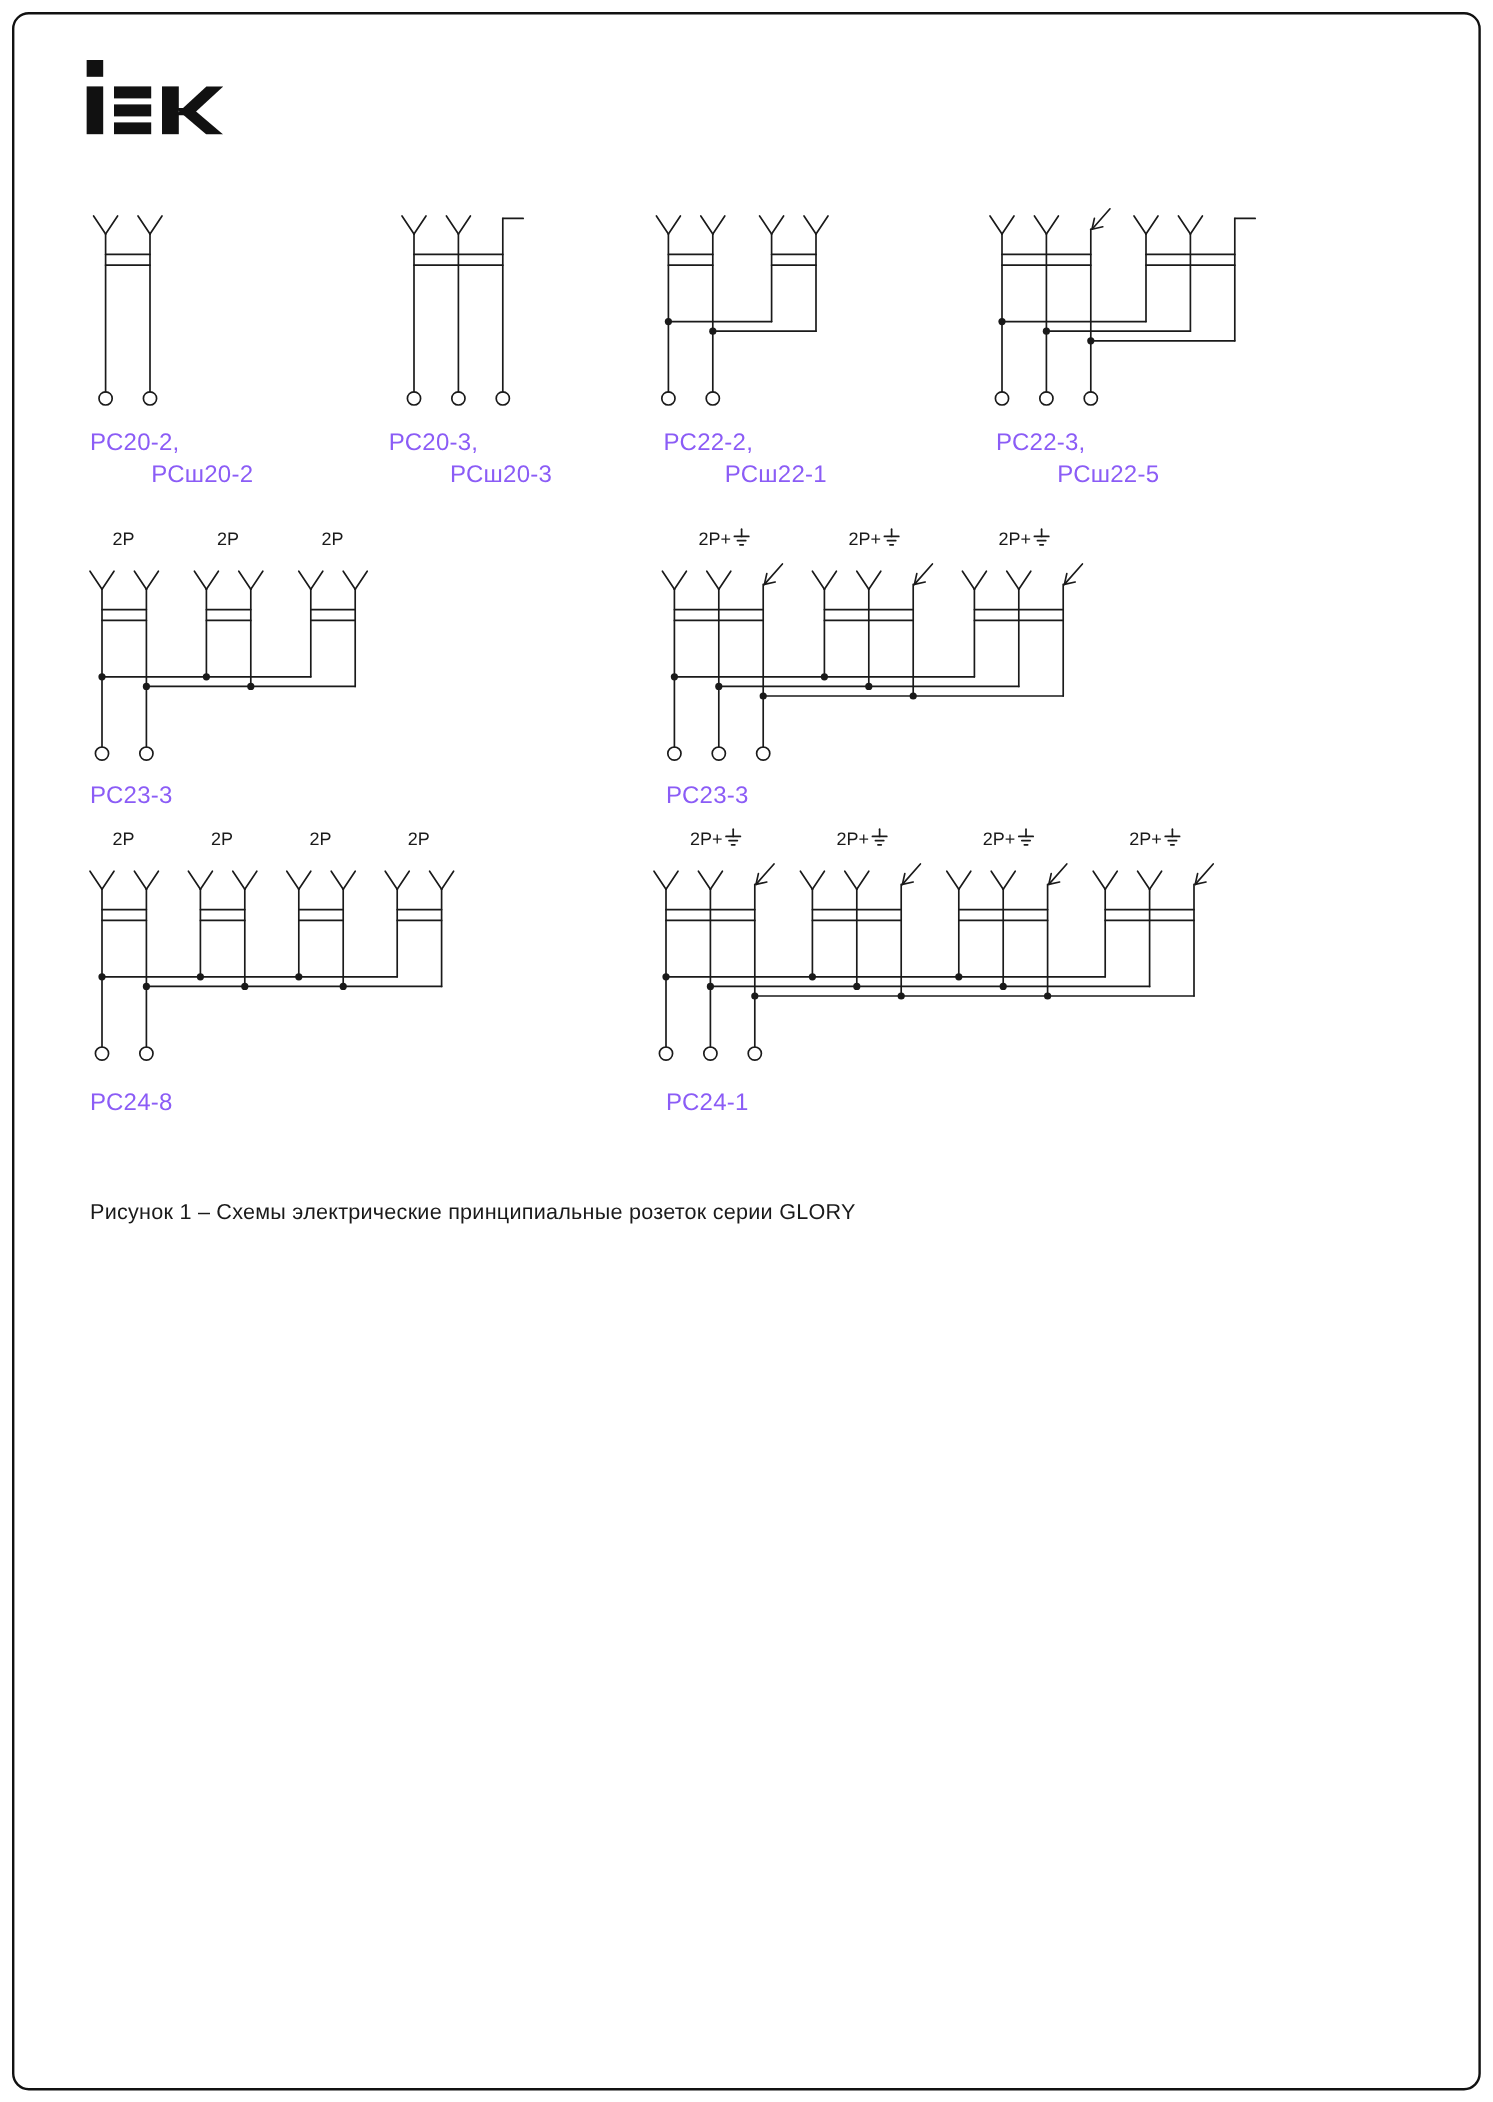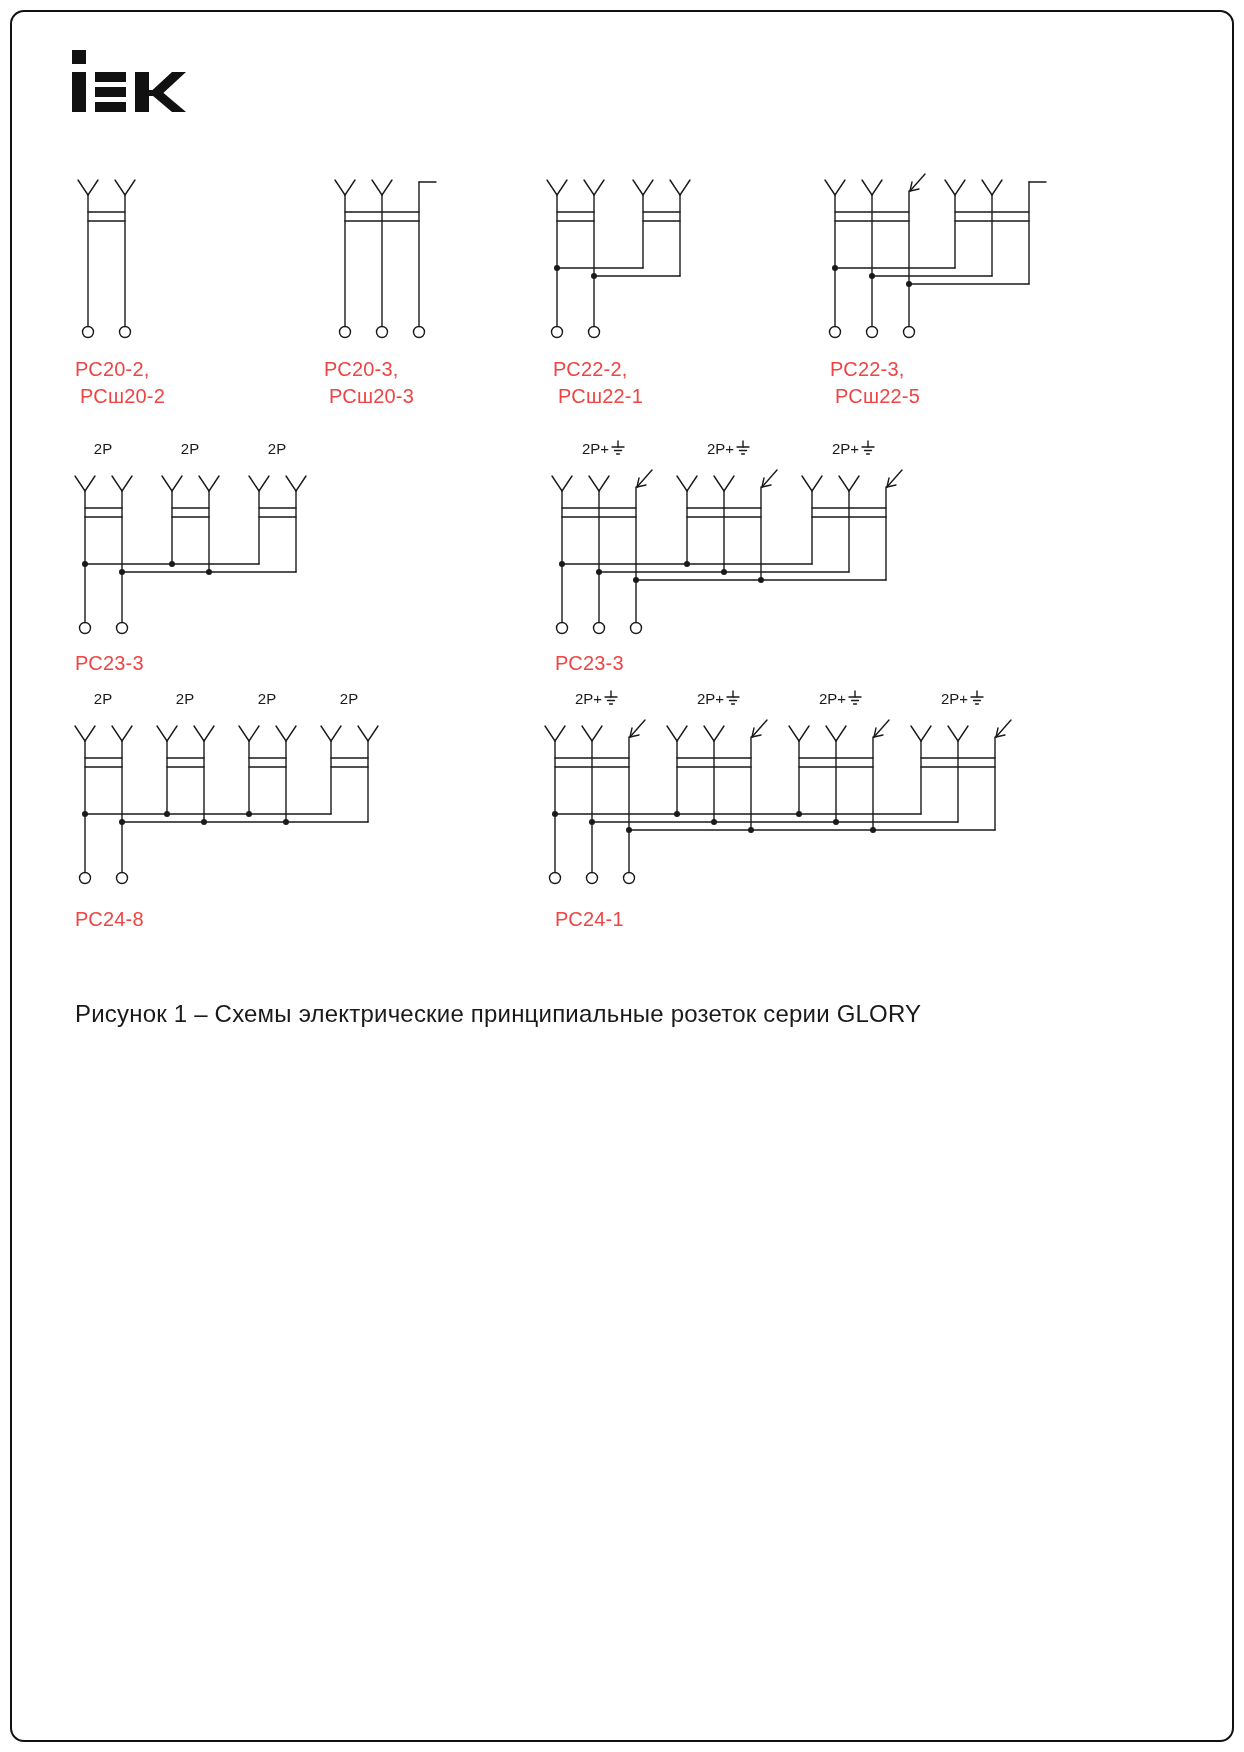--- a/index.html
+++ b/index.html
@@ -7,23 +7,23 @@
     width:1244px;height:1752px;position:relative;background:#ffffff;
     font-family:"Liberation Sans", sans-serif;color:#1a1a1a;overflow:hidden;
   }
   .frame{
     position:absolute;left:10px;top:10px;right:10px;bottom:10px;
     border:2px solid #111;border-radius:14px;pointer-events:none;
   }
   .logo{position:absolute;left:72px;top:50px;}
   .schematic{position:absolute;}
   .schematic svg{display:block;overflow:visible;}
-  .cap{position:absolute;font-size:20px;line-height:27px;letter-spacing:.2px;color:#ef4444;}
-  .cap .indent{padding-left:5px;}
-  .figure-caption{position:absolute;left:75px;top:1000px;font-size:24px;letter-spacing:.2px;color:#1a1a1a;white-space:nowrap;}
+  .cap{position:absolute;font-size:20px;line-height:27px;letter-spacing:.2px;color:#8b5cf6;}
+  .cap .indent{padding-left:5px;margin-left:46px;}
+  .figure-caption{position:absolute;left:75px;top:1000px;font-size:18px;letter-spacing:.2px;color:#1a1a1a;white-space:nowrap;}
 </style>
 </head>
 <body>
 
 <div class="frame"></div>
 
 <svg class="logo" width="118" height="62" viewBox="0 0 118 62" aria-label="iEK">
   <g fill="#111">
     <rect x="0" y="0" width="14" height="14"></rect>
     <rect x="0" y="22" width="14" height="40"></rect>

